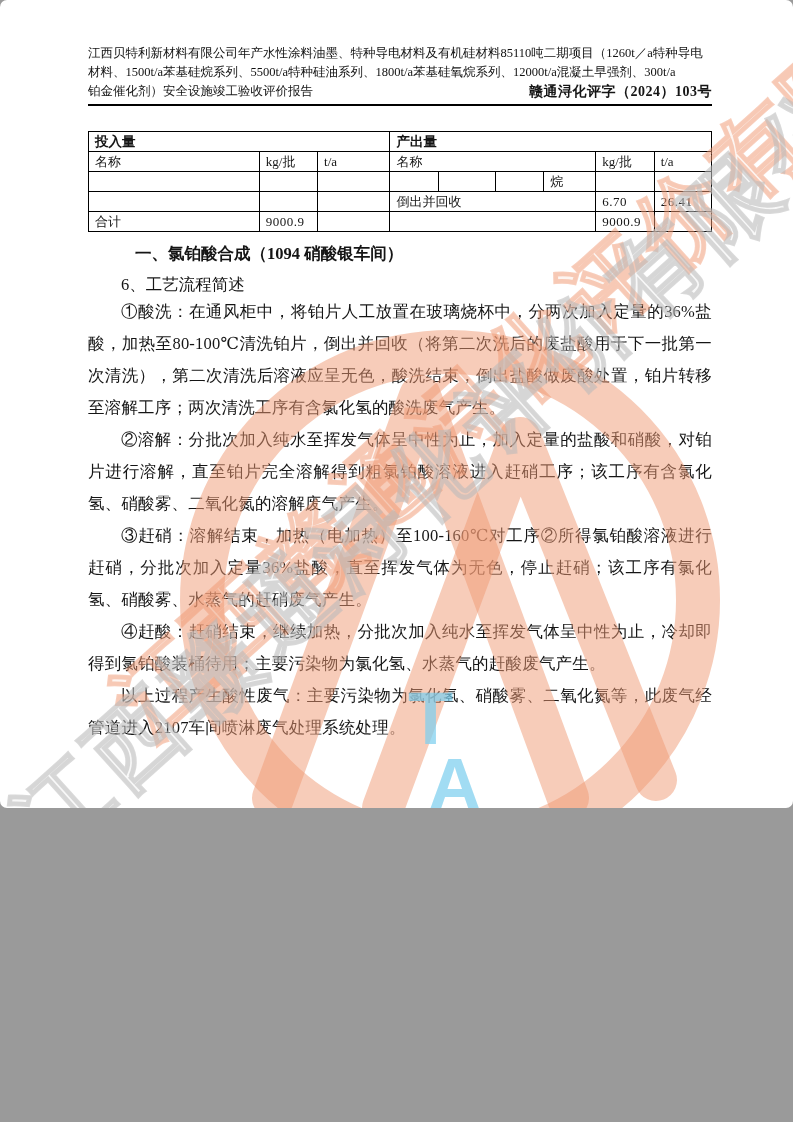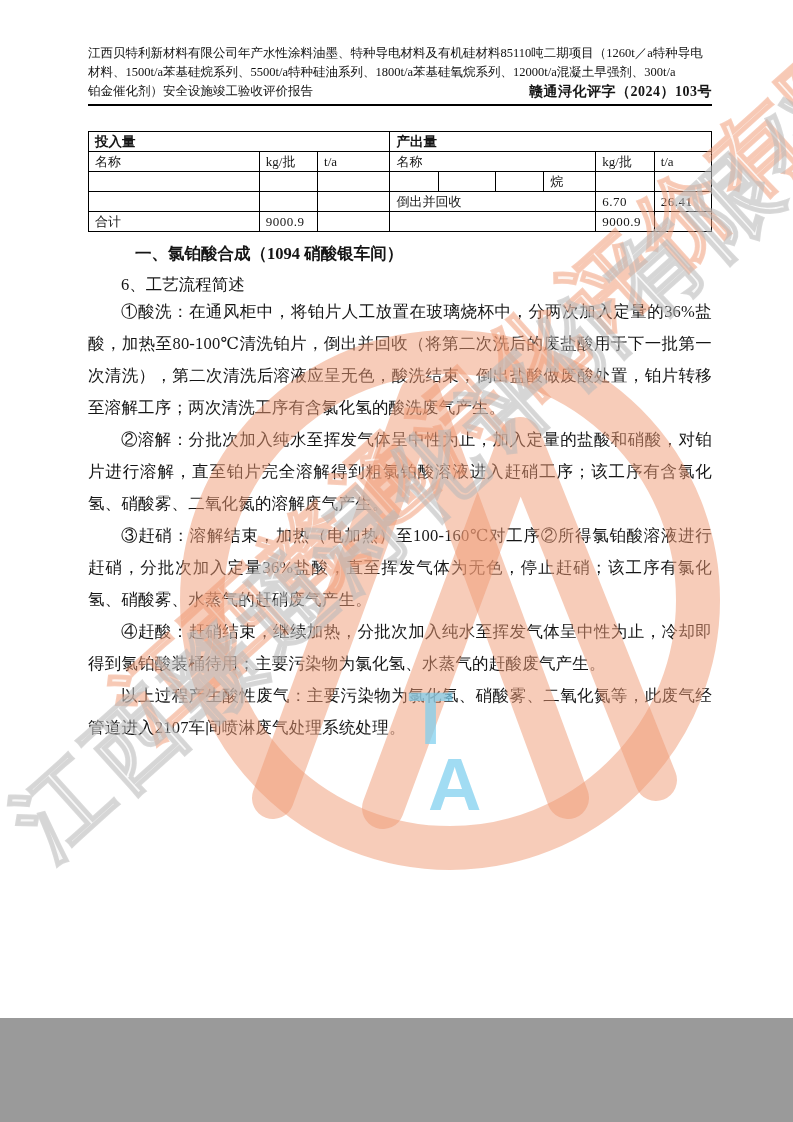--- a/index.html
+++ b/index.html
@@ -1,22 +1,23 @@
 <!DOCTYPE html>
 <html><head>
 <meta charset="utf-8">
 <style>
   html,body{margin:0;padding:0;background:#9a9a9a;}
   .page{
     position:relative;
-    width:793px;height:1018px;
+    width:793px;height:808px;
     background:#ffffff;
     overflow:hidden;
     font-family:"Liberation Serif","DejaVu Serif",serif;
     color:#151515;
+    border-radius:7px;
   }
   .content{position:relative;z-index:1;padding:44px 81px 0 88px;}
 
   
   .hdr{font-size:12.5px;line-height:19px;text-align:justify;text-align-last:left;color:#111;}
   .hdr-last{display:flex;justify-content:space-between;align-items:flex-start;font-size:12.5px;line-height:19px;}
   .hdr-docnum{font-weight:bold;font-size:14px;letter-spacing:.5px;}
   .hdr-rule{border-bottom:2.5px solid #000;margin-top:3px;}
 
   

